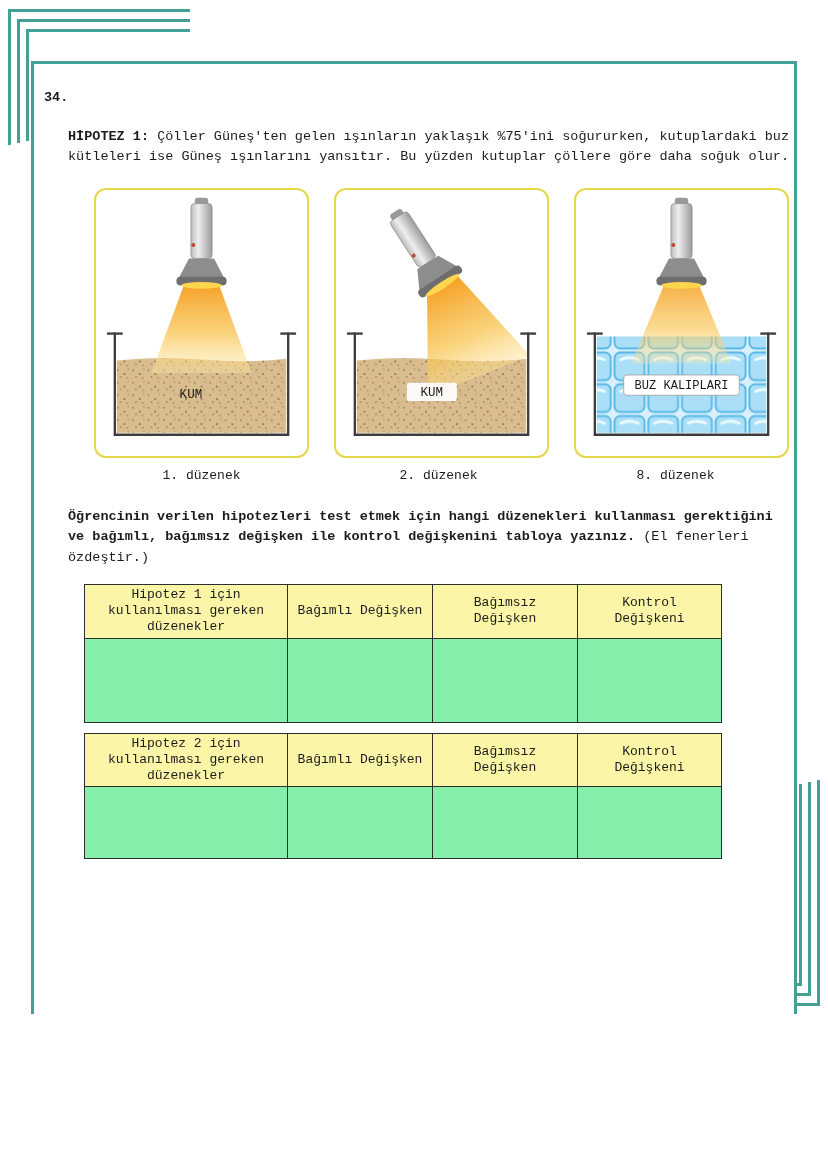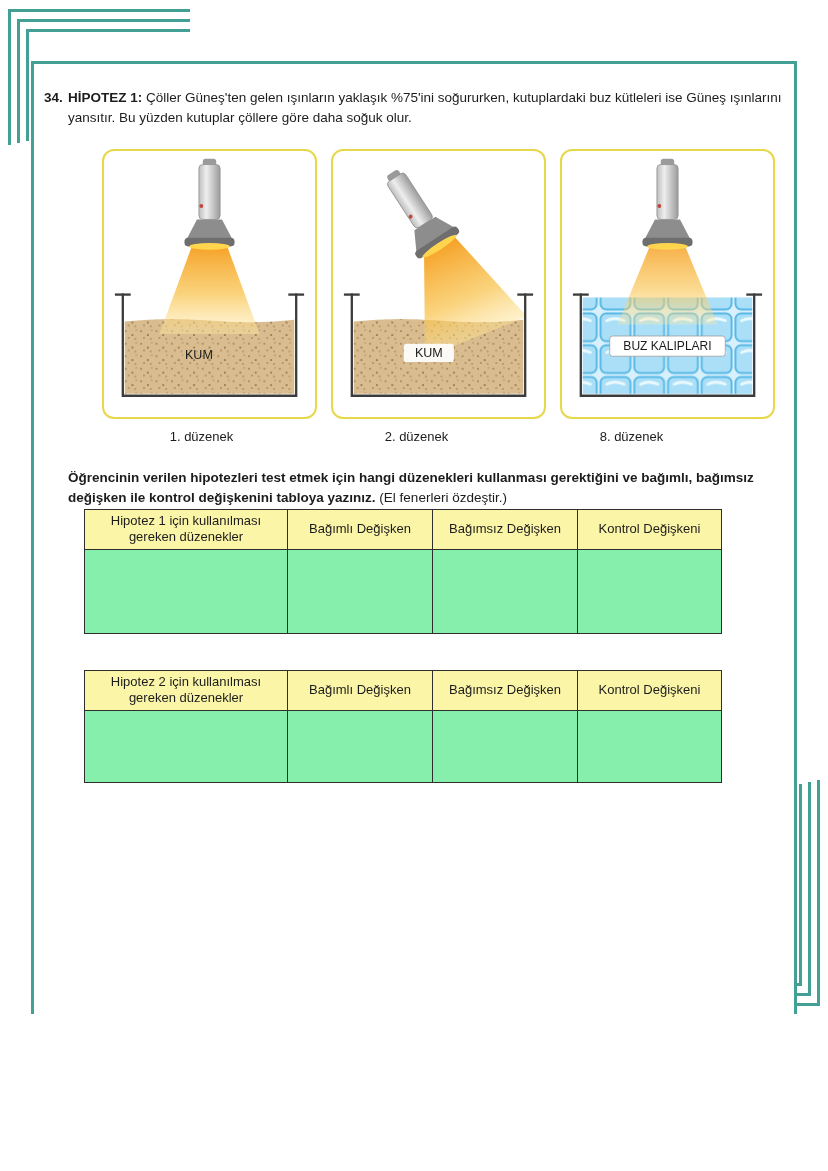--- a/index.html
+++ b/index.html
@@ -1,51 +1,51 @@
 <!DOCTYPE html>
 <html><head>
 <meta charset="utf-8">
 <style>
   *{box-sizing:border-box;margin:0;padding:0;}
   html,body{background:#ffffff;}
   .page{
     --teal:#43a095;
     position:relative;width:828px;height:1014px;background:#ffffff;overflow:hidden;
-    font-family:Liberation Sans, sans-serif;color:#1c1c1c;
+    font-family:Liberation Mono, monospace;color:#1c1c1c;
     font-size:13.5px;line-height:1.5;
   }
   .corner{position:absolute;}
   .tl{border-top:3px solid var(--teal);border-left:3px solid var(--teal);}
   .br{border-bottom:3px solid var(--teal);border-right:3px solid var(--teal);}
   .tl1{left:8px;top:9px;width:182px;height:136px;}
   .tl2{left:17px;top:19px;width:173px;height:124px;}
   .tl3{left:26px;top:29px;width:164px;height:112px;}
   .br1{right:8px;bottom:8px;width:182px;height:226px;}
   .br2{right:17px;bottom:18px;width:173px;height:214px;}
   .br3{right:26px;bottom:28px;width:164px;height:202px;}
   .frame{position:absolute;left:31px;top:61px;width:766px;height:1064px;border:3px solid var(--teal);background:#fff;}
   .content{position:absolute;left:44px;top:88px;width:746px;}
   .question{display:flex;}
   .qnum{width:24px;font-weight:bold;flex:none;}
   .qbody{flex:1;min-width:0;}
-  .para{margin-bottom:20px;}
+  .para{margin-bottom:20px;margin-top:39px;}
   .para b{font-weight:bold;}
-  .panels{display:flex;gap:14px;margin:14px 0 8px 34px;}
+  .panels{display:flex;gap:25px;margin:14px 0 8px 26px;}
   .panel{width:215px;height:270px;border:2px solid #e7d84b;border-radius:12px;background:#fff;padding:2px;flex:none;}
   .panel svg{width:100%;height:100%;display:block;}
-  .captions{display:flex;gap:0;margin:0 0 22px 26px;}
+  .captions{display:flex;gap:22px;margin:0 0 22px 26px;}
   .captions .cap{width:215px;text-align:center;font-size:13px;flex:none;}
-  .instr{}
+  .instr{margin-bottom:16px;}
   .instr b{font-weight:bold;}
   table{border-collapse:collapse;margin-left:16px;table-layout:fixed;width:637px;background:#86efac;}
   col.c1{width:203px;} col.c2{width:145px;} col.c3{width:145px;} col.c4{width:144px;}
   th,td{border:1.5px solid #2e2e2e;}
   th{background:#fbf5a8;font-weight:normal;font-size:13px;text-align:center;vertical-align:middle;height:40px;padding:2px 8px;line-height:1.25;}
   .t1 td{height:84px;}
-  .t2{margin-top:36px;}
+  .t2{margin-top:10px;}
   .t2 td{height:72px;}
   .badge{position:absolute;left:50%;top:1078px;width:27px;height:27px;margin-left:-14px;background:var(--teal);
     border-radius:7px;transform:rotate(45deg);display:flex;align-items:center;justify-content:center;}
   .badge span{transform:rotate(-45deg);color:#fff;font-weight:bold;font-size:12.5px;}
 </style>
 </head>
 <body>
 
 <div class="page">
 

